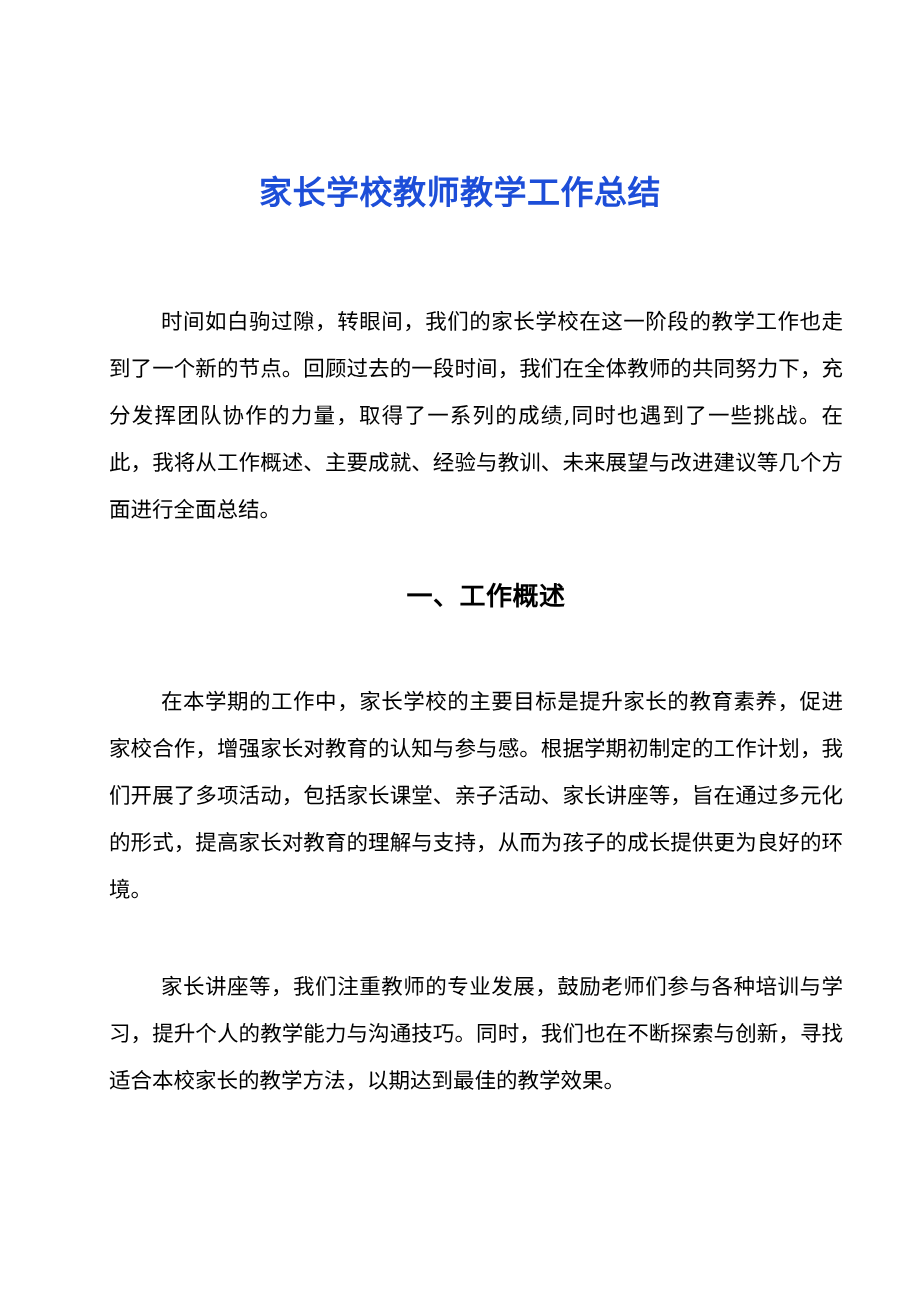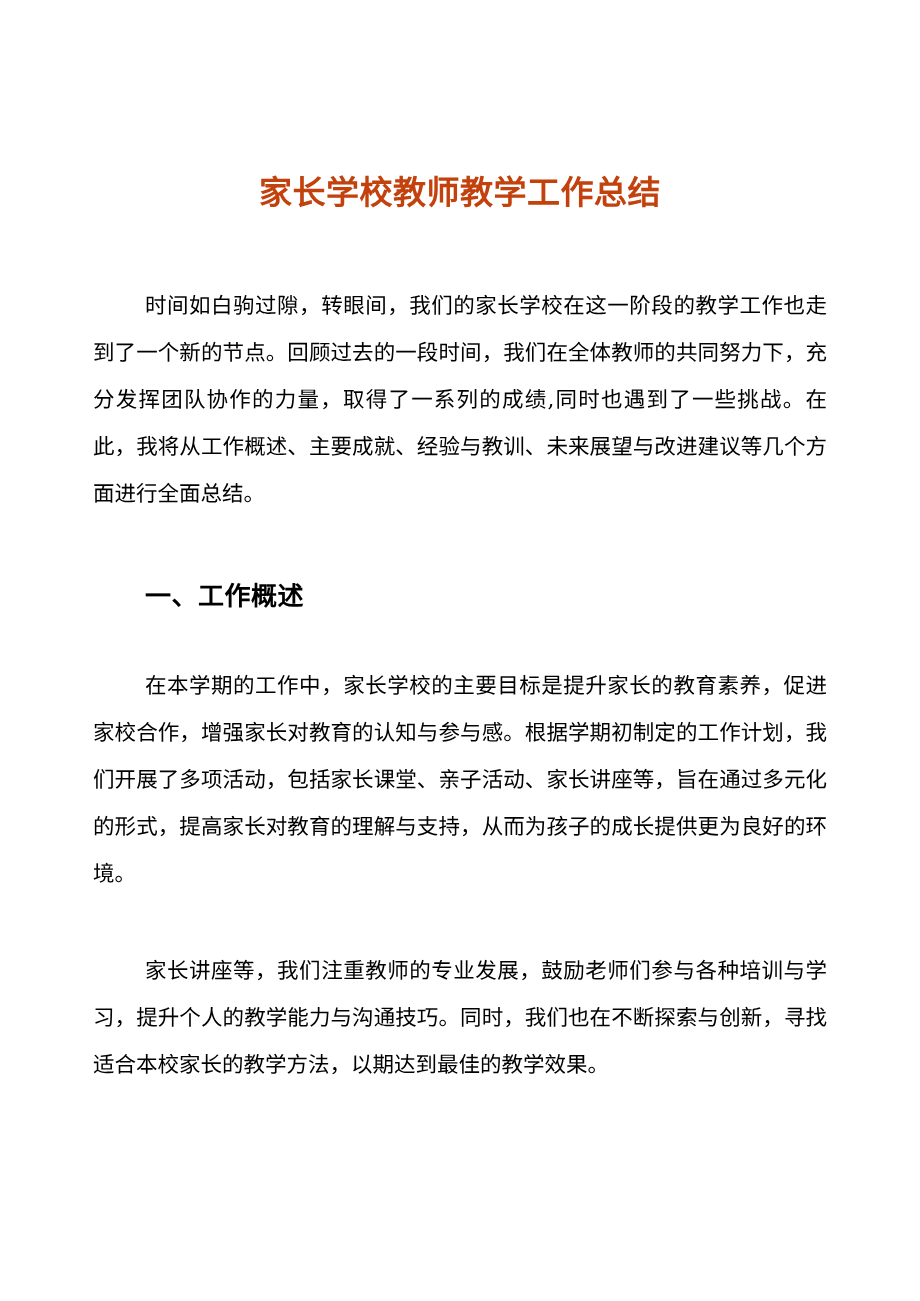--- a/index.html
+++ b/index.html
@@ -31,21 +31,21 @@
   
   .doc-title {
     margin: 0;
     padding: 0;
     text-align: center;
     font-family: "DejaVu Sans", "Liberation Sans", sans-serif;
     font-weight: 700;
     font-size: 33px;
     line-height: 42px;
     letter-spacing: 0.5px;
-    color: #c2410c;
+    color: #1d4ed8;
     position: absolute;
     left: 0;
     top: 172px;
     width: 734px;
   }
 
   
   .section-heading {
     margin: 0;
     padding: 0;
@@ -56,38 +56,38 @@
     letter-spacing: 0.5px;
     color: #000000;
     text-indent: 52px;
     position: absolute;
     left: 0;
     width: 734px;
   }
 
   
   .body-para {
-    margin: 0;
+    margin: 16px;
     padding: 0;
     font-family: "DejaVu Serif", "Liberation Serif", serif;
     font-size: 21.5px;
     line-height: 47px;
     text-align: justify;
     text-justify: inter-character;
     text-indent: 52px;
     color: #000000;
     position: absolute;
     left: 0;
     width: 734px;
     word-break: break-all;
   }
 
   
   .p-intro      { top: 282px; }
-  .h-overview   { top: 578px; }
+  .h-overview   { top: 578px; text-align: center; }
   .p-goals      { top: 662px; }
   .p-dev        { top: 947px; }
 </style>
 </head>
 <body>
 
 <div class="page">
   <div class="content">
 
     <h1 class="doc-title">家长学校教师教学工作总结</h1>

